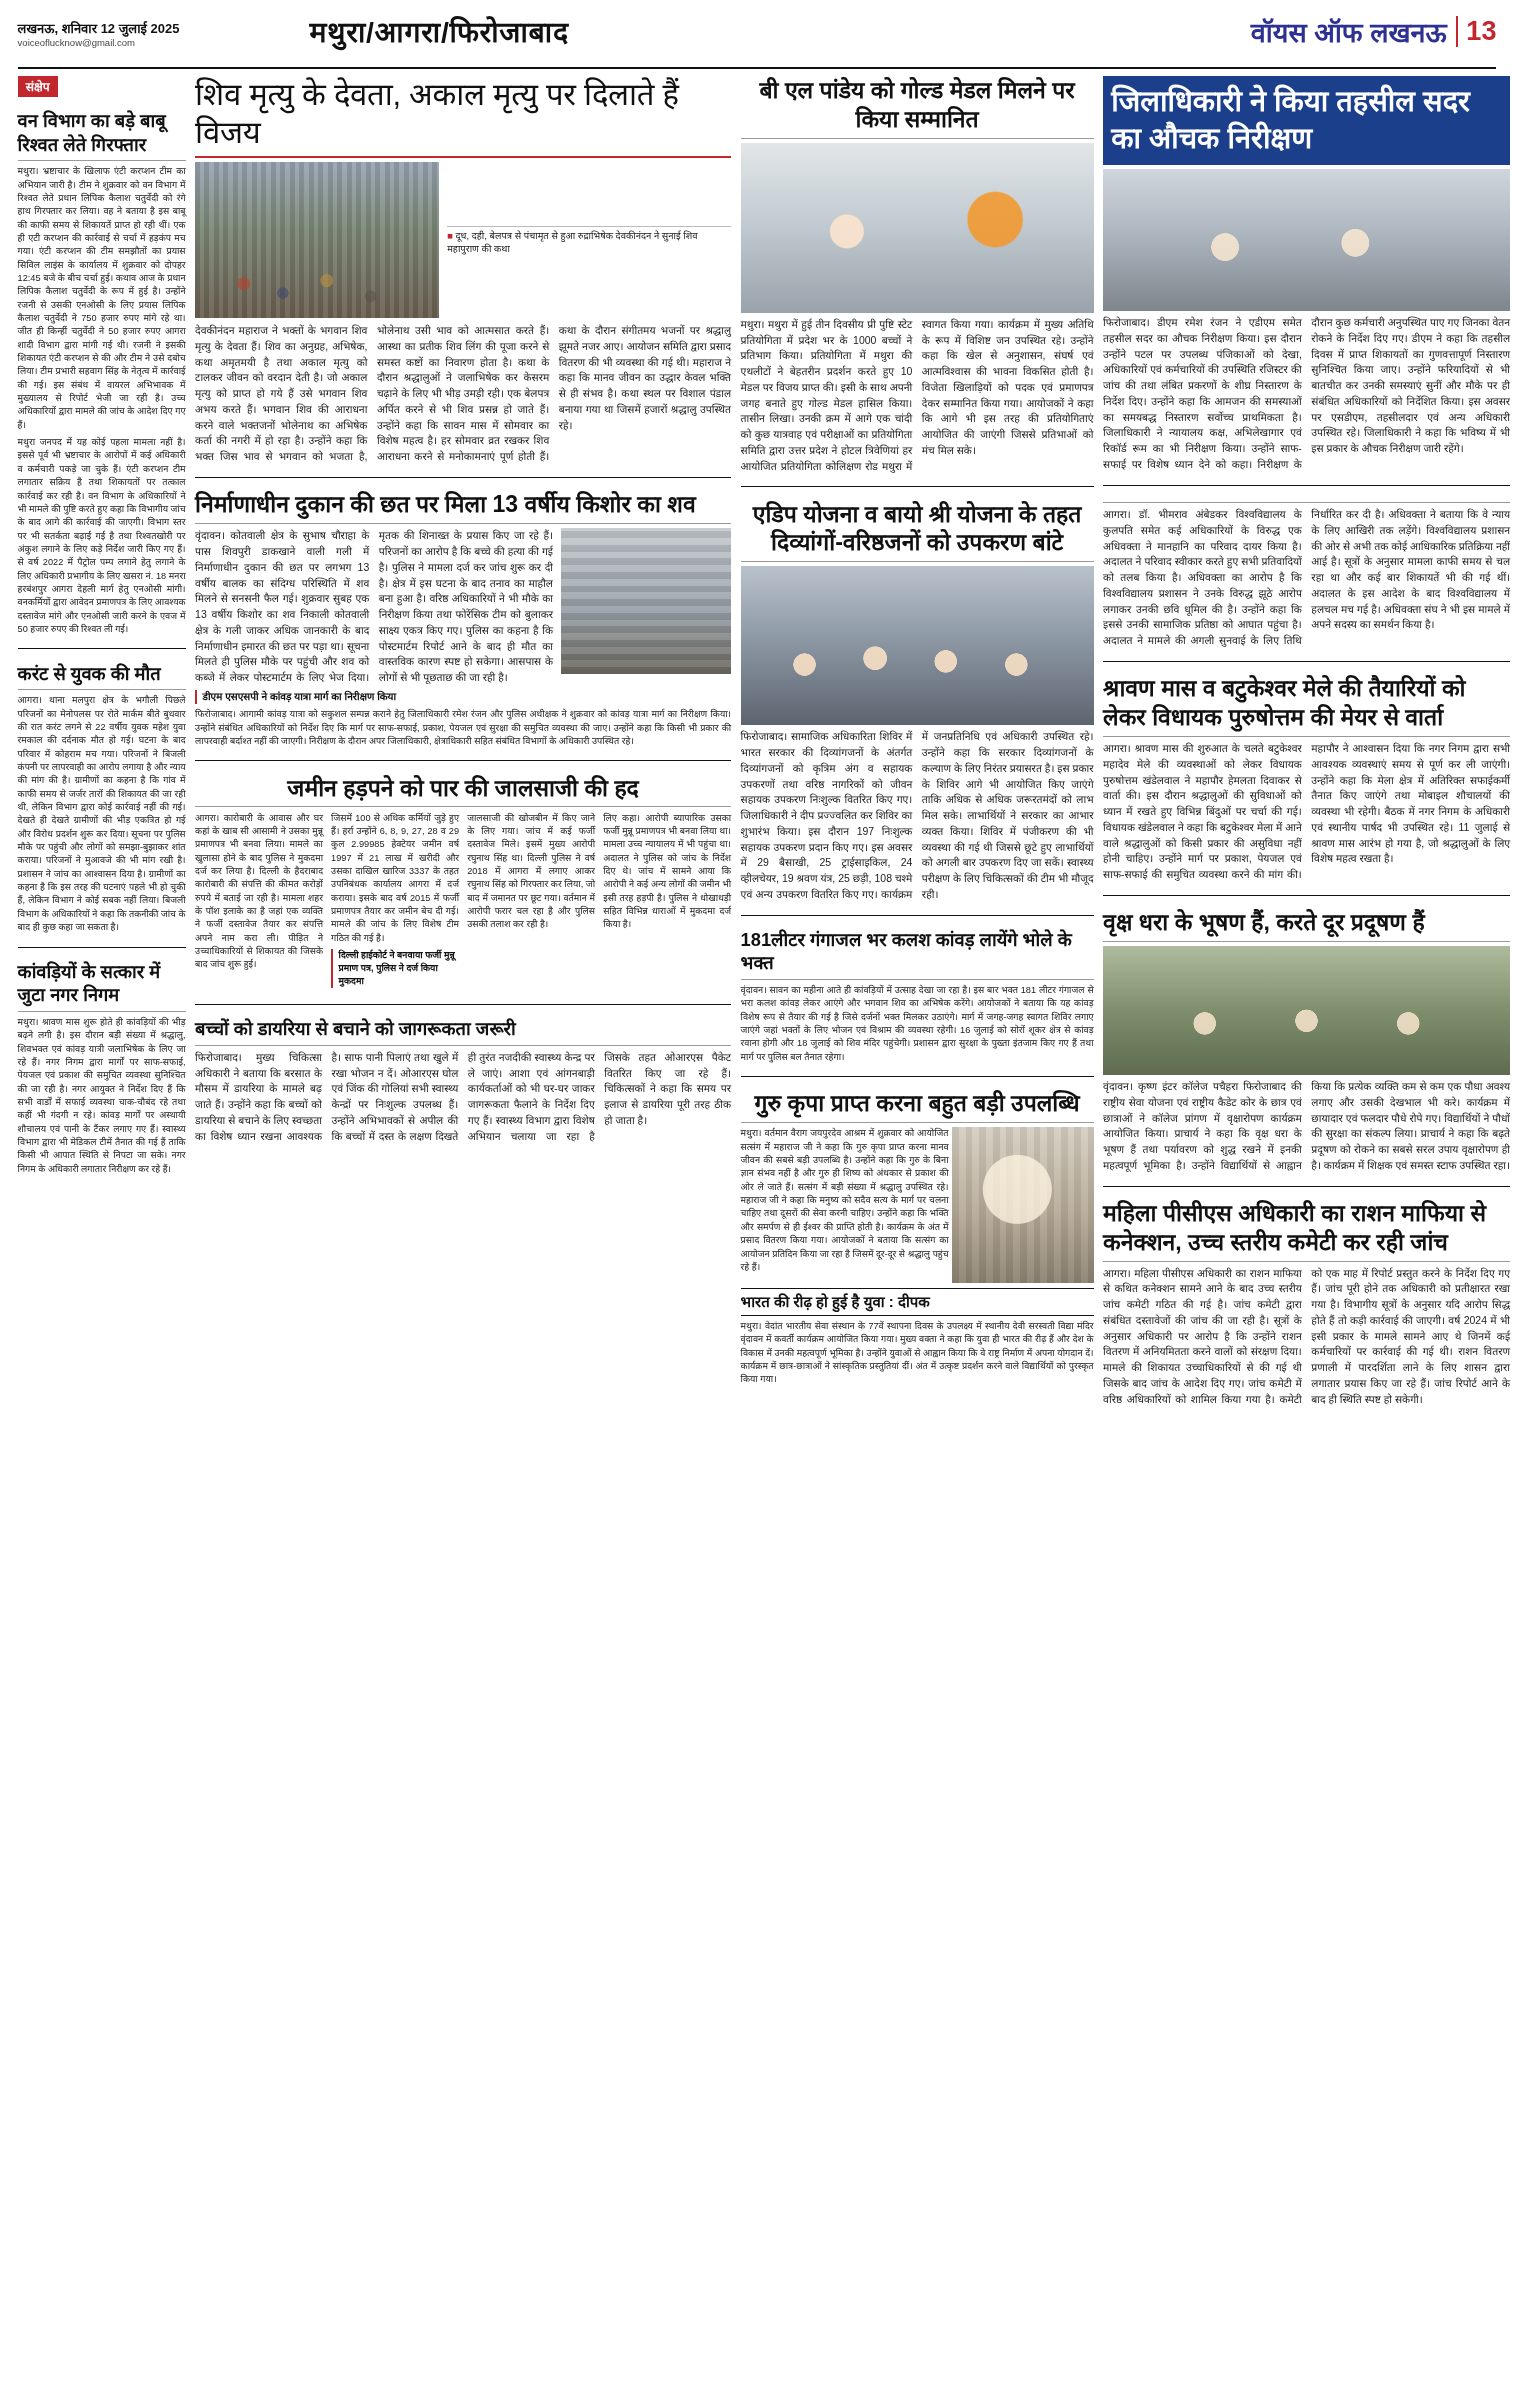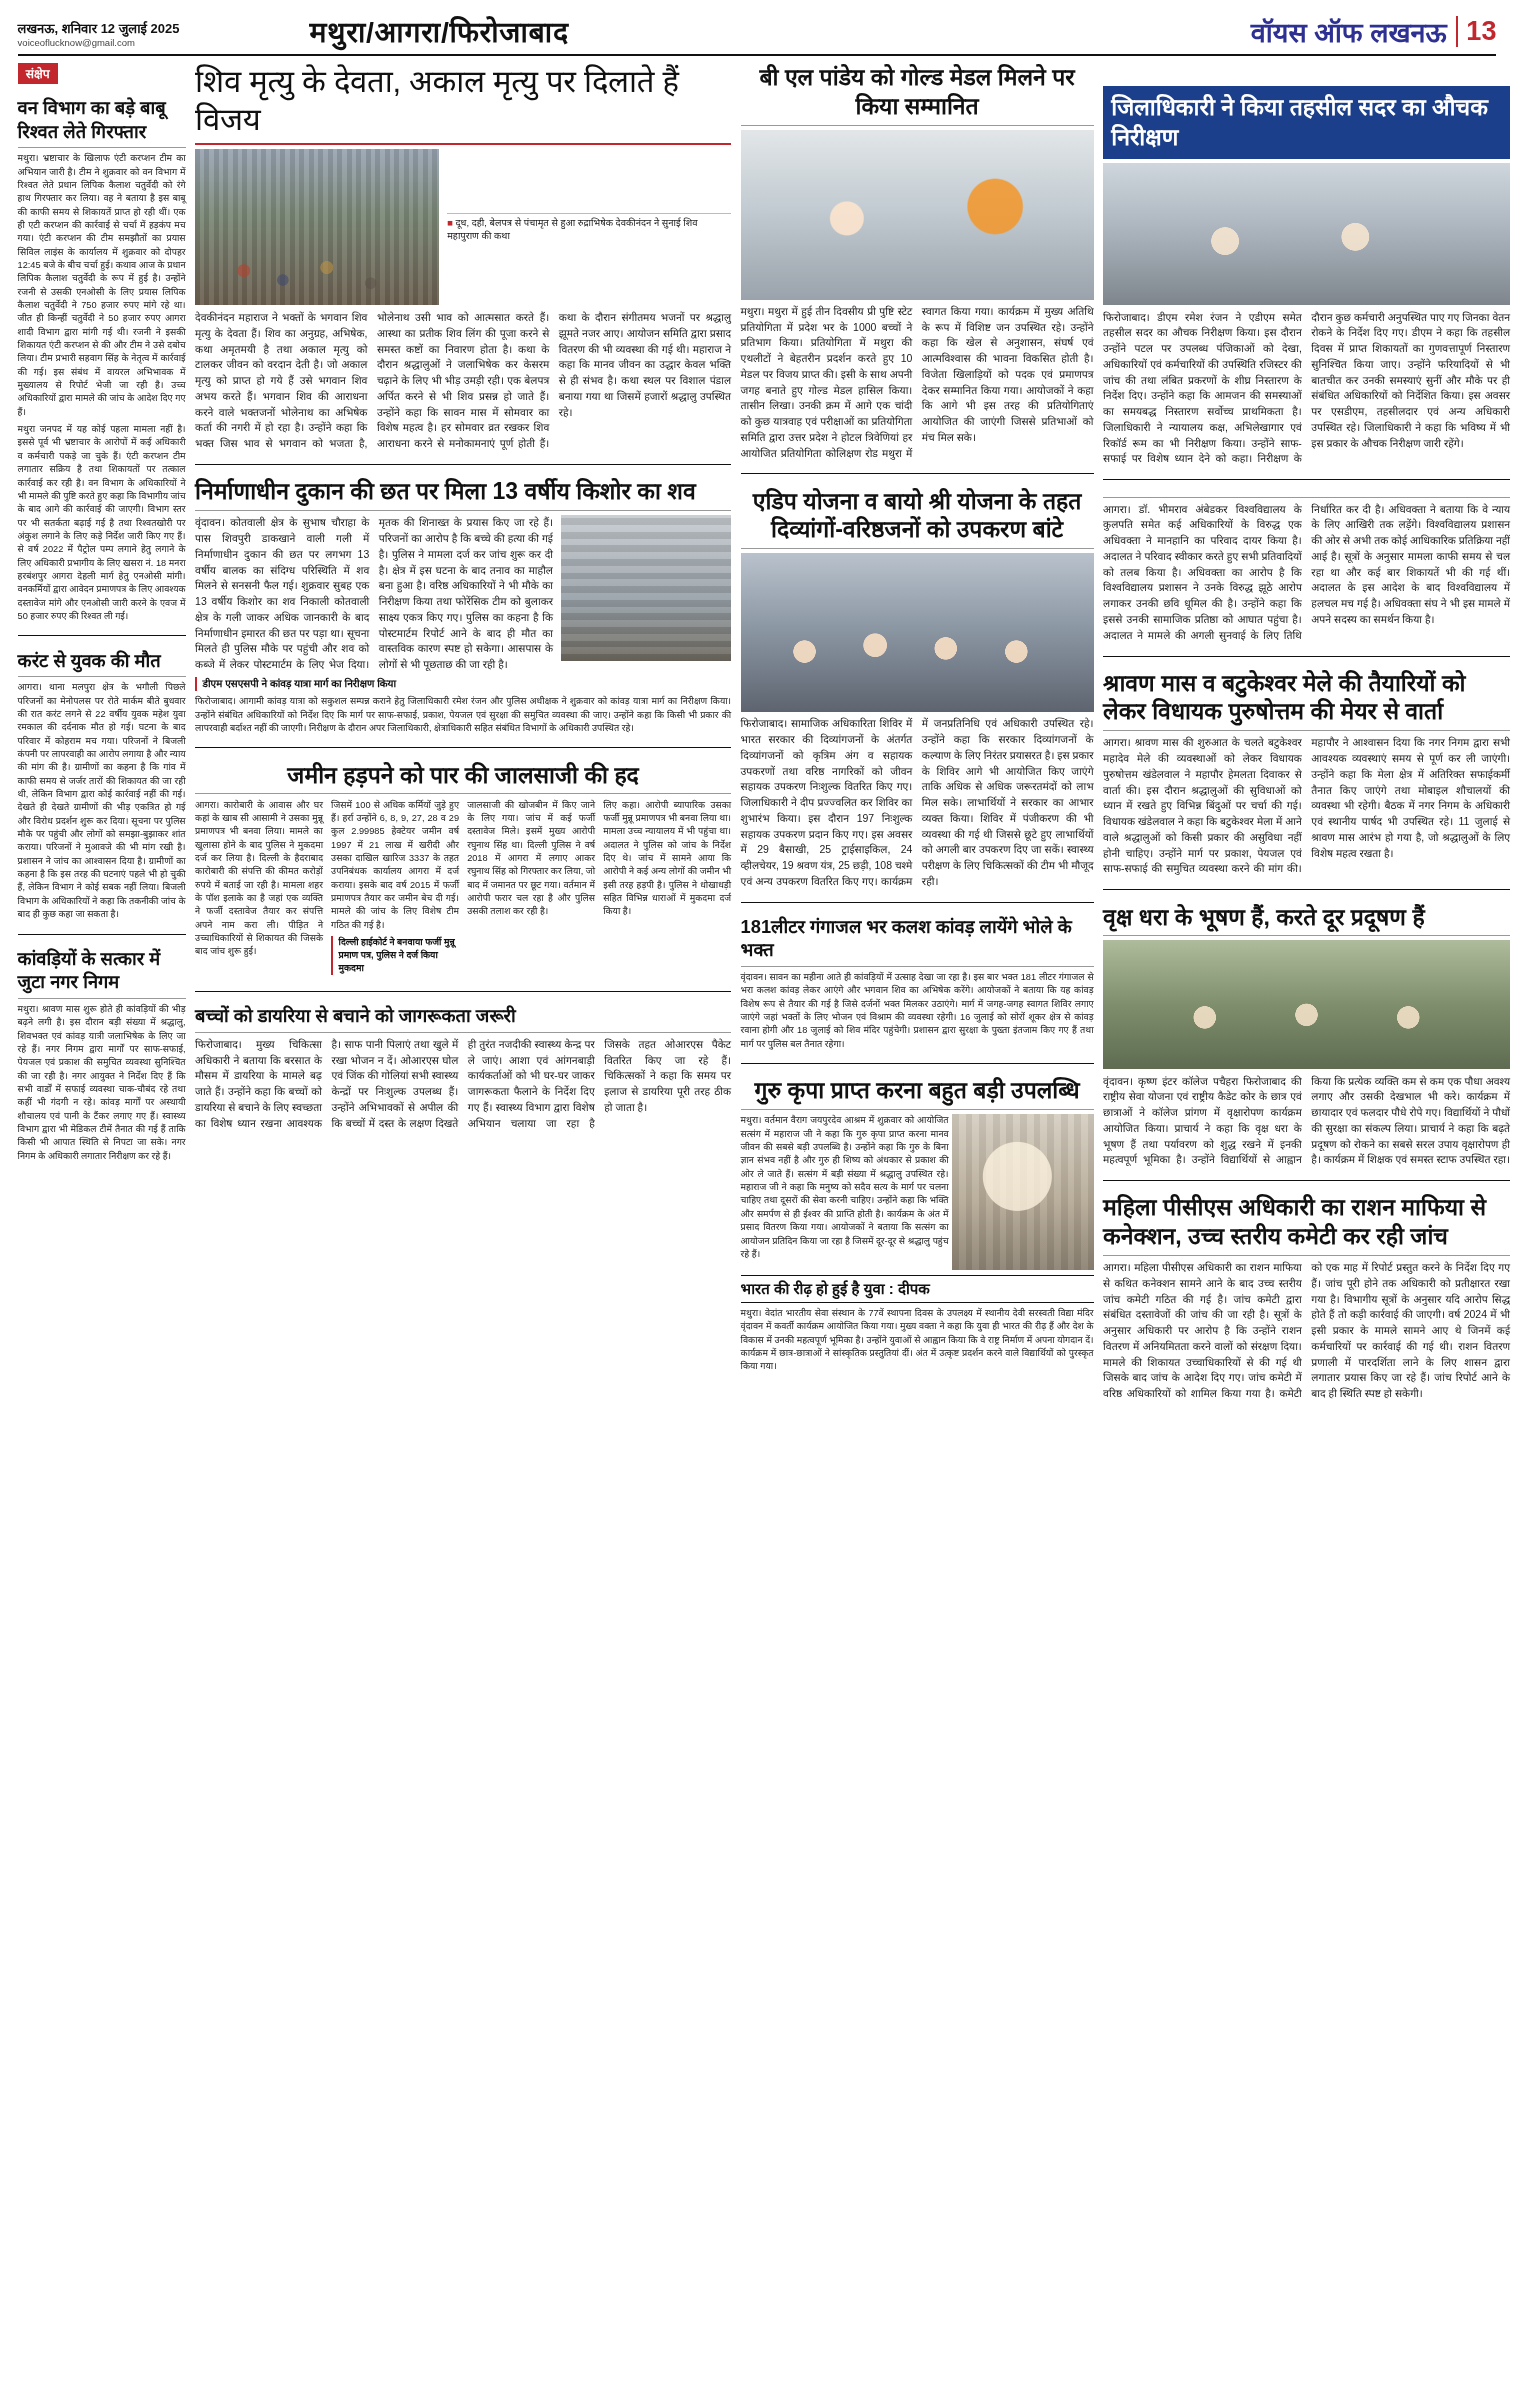--- a/index.html
+++ b/index.html
@@ -16,21 +16,21 @@
     padding: 12.2px 17.6px 17.6px 17.6px;
     position: relative;
   }
 
   
   .masthead {
     display: flex;
     align-items: flex-end;
     justify-content: space-between;
     border-bottom: 2.7px solid #111;
-    padding-bottom: 4px;
+    padding-bottom: 17px;
   }
   .mh-left { width: 292px; line-height: 1.35; }
   .mh-date { font-size: 13px; font-weight: bold; color:#111; }
   .mh-mail { font-size: 9.5px; color:#444; }
   .mh-center { flex: 1; text-align: left; }
   .mh-center .edition {
     font-size: 28.5px; font-weight: bold; letter-spacing: 0.7px; color:#111;
   }
   .mh-right { width: 380px; text-align: left; display:flex; align-items:center; justify-content:flex-end; gap:9.5px;}
   .mh-logo { font-size: 27px; font-weight: bold; color:#2e3192; letter-spacing:0px; }
@@ -44,22 +44,22 @@
     margin-top: 6.8px;
   }
   .col { display: flex; flex-direction: column; gap: 8.1px; }
 
   
   .kicker {
     background: #c1272d; color:#fff; font-size:12.2px; font-weight:bold;
     display:inline-block; padding: 2px 8.1px; margin-bottom:4.1px;
   }
   .hl-blue-band {
-    background:#1b3f8b; color:#fff; font-size:23px; font-weight:bold;
-    line-height:1.3; padding:6.8px 8.1px;margin-top:23px;
+    background:#1b3f8b; color:#fff; font-size:29px; font-weight:bold;
+    line-height:1.3; padding:6.8px 8.1px;
   }
   .hl-black {
     font-size: 31px; font-weight: normal; line-height:1.22; color:#111;
     letter-spacing:-0.3px;
   }
   .hl-black-md {
     font-size: 23px; font-weight: bold; line-height:1.25; color:#111;
   }
   .hl-black-sm {
     font-size: 18.3px; font-weight: bold; line-height:1.28; color:#111;

